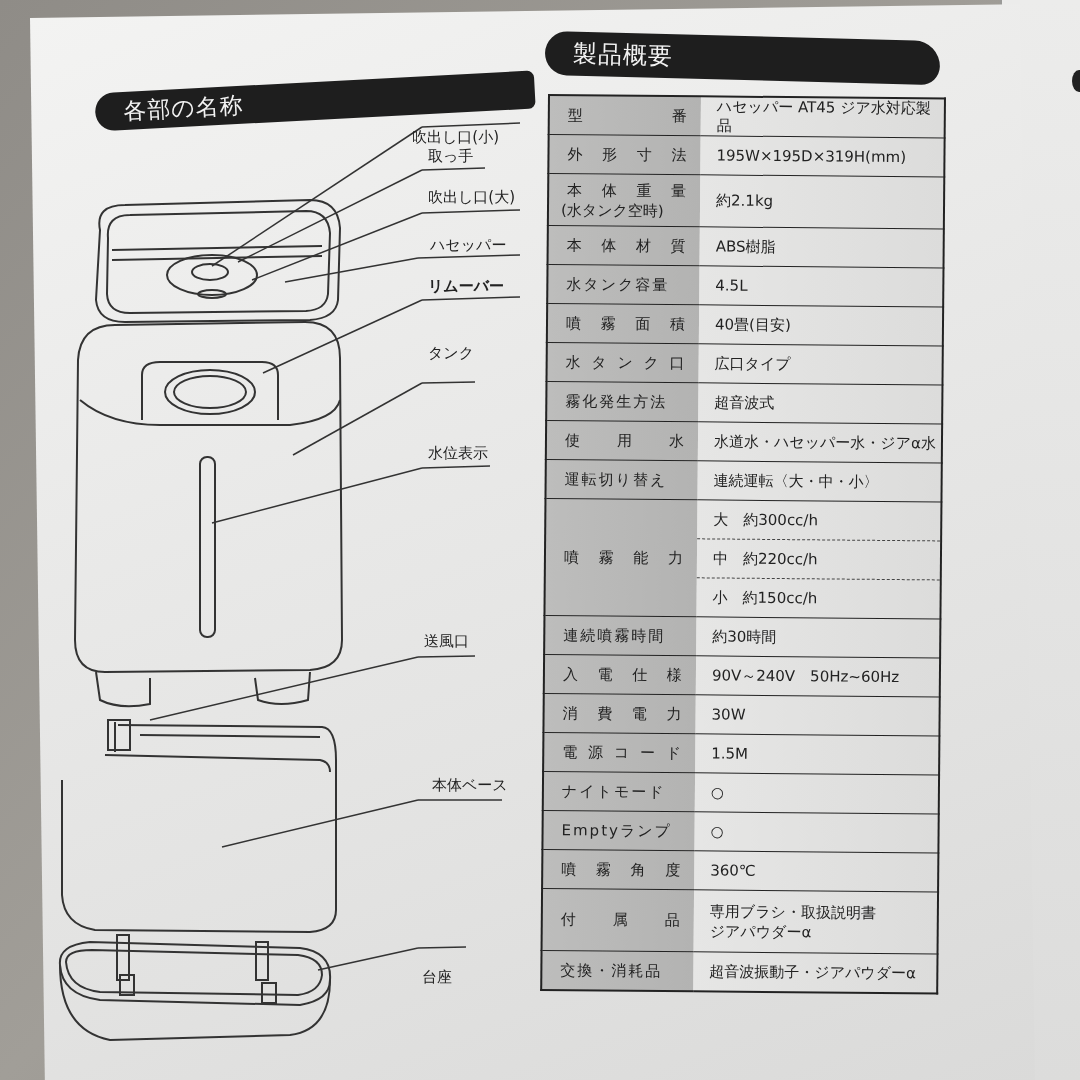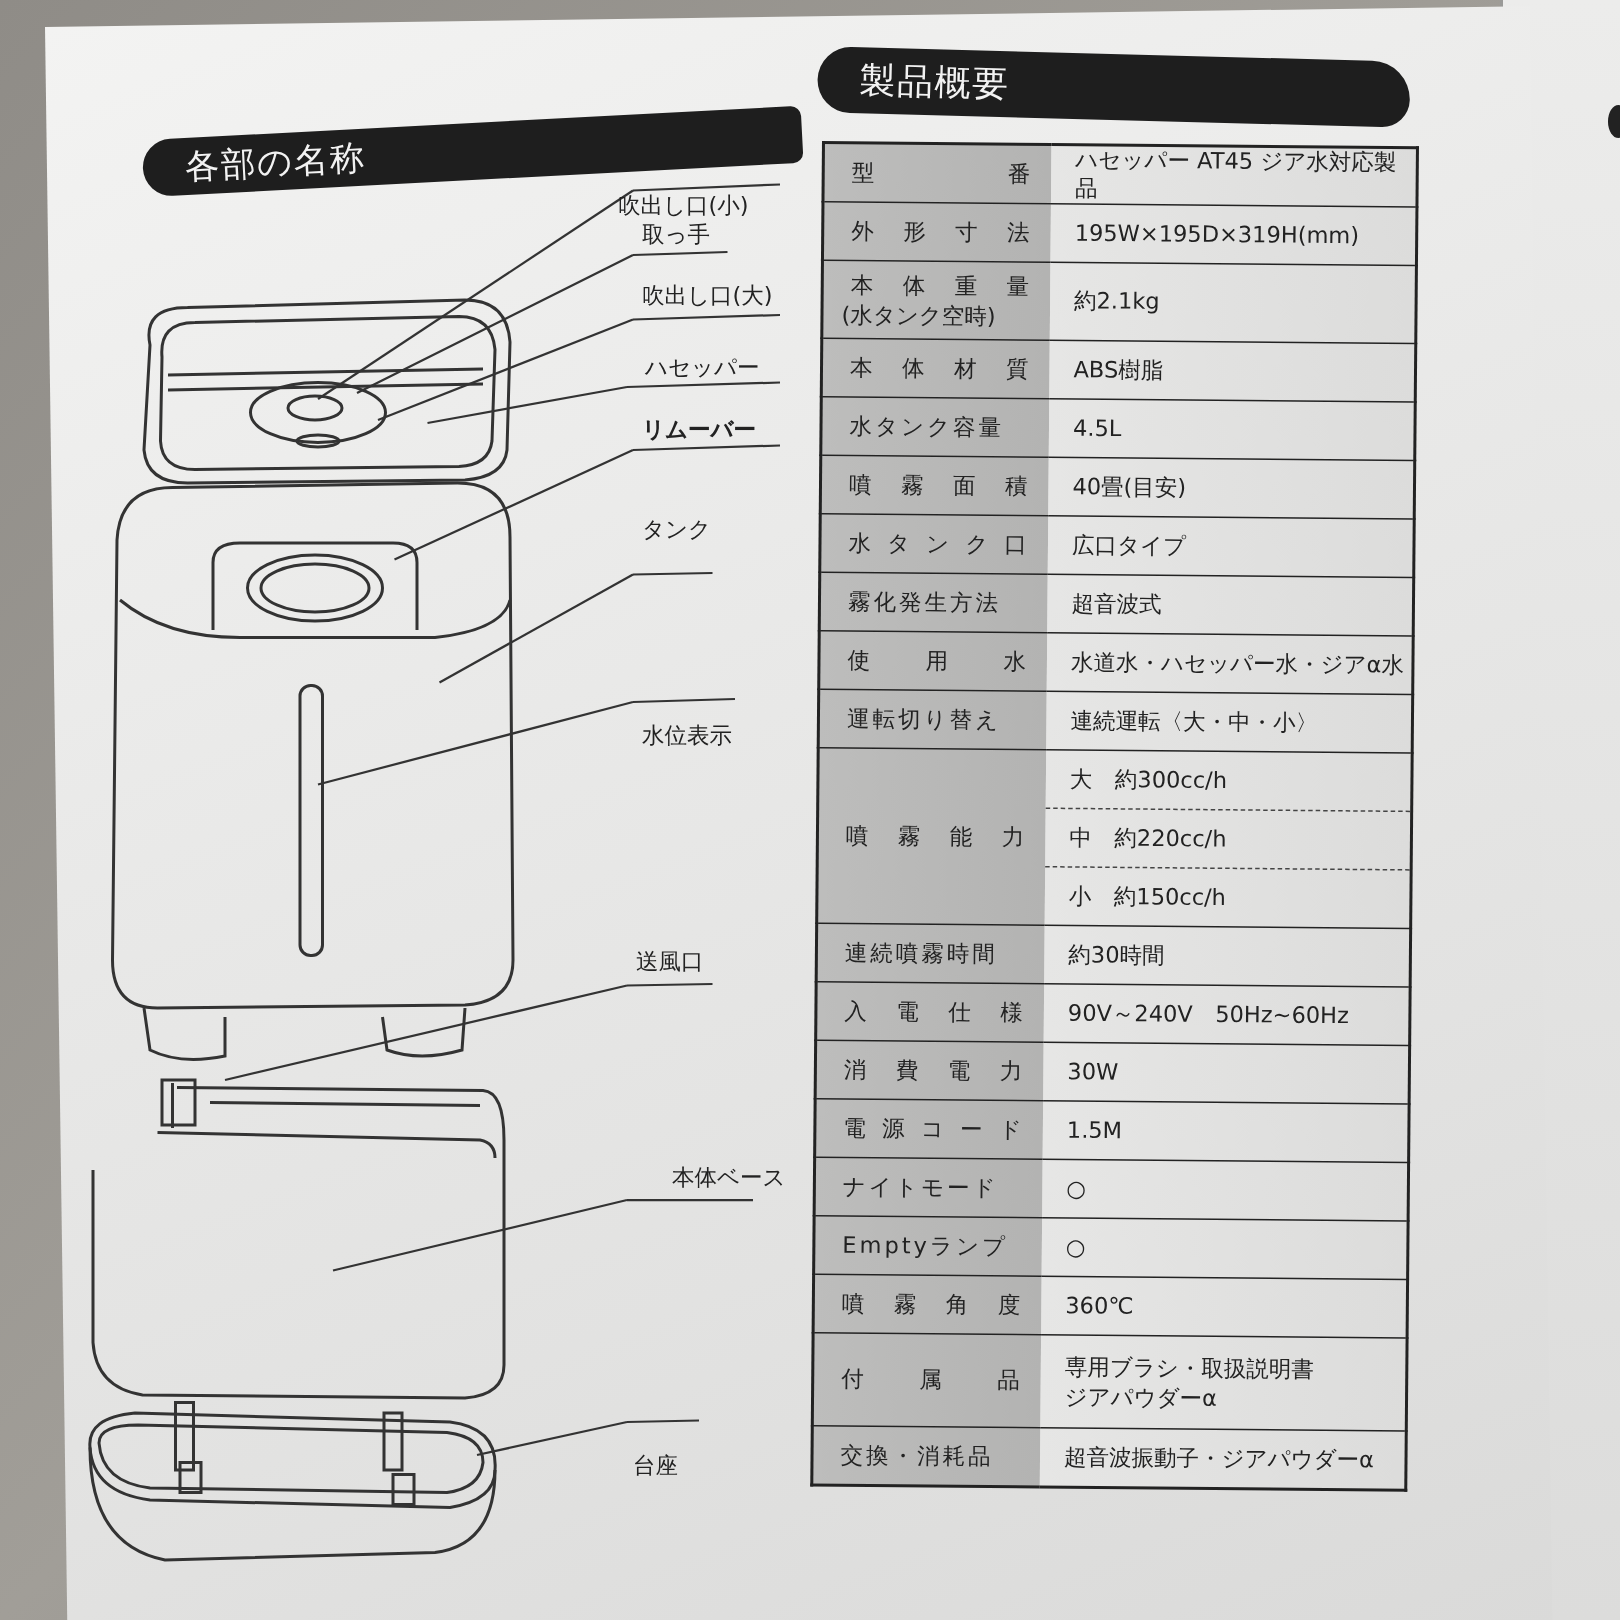--- a/index.html
+++ b/index.html
@@ -102,23 +102,23 @@
 <div class="section-header sh-parts">
   <span>各部の名称</span>
 </div>
 
 <div class="label" style="left:412px;top:104px;margin-top:24px;">吹出し口(小)</div>
 <div class="label" style="left:428px;top:147px;">取っ手</div>
 <div class="label" style="left:428px;top:188px;">吹出し口(大)</div>
 <div class="label" style="left:430px;top:236px;">ハセッパー</div>
 <div class="label" style="left:428px;top:277px;font-weight:bold;">リムーバー</div>
 <div class="label" style="left:428px;top:344px;">タンク</div>
-<div class="label" style="left:428px;top:444px;margin-top:37px;">水位表示</div>
+<div class="label" style="left:428px;top:444px;">水位表示</div>
 <div class="label" style="left:424px;top:632px;text-align:right;">送風口</div>
-<div class="label" style="left:448px;top:776px;">本体ベース</div>
+<div class="label" style="left:432px;top:776px;">本体ベース</div>
 <div class="label" style="left:422px;top:968px;">台座</div>
 
 <div class="section-header sh-spec">
   <span>製品概要</span>
 </div>
 
 <table class="spec-table">
   <tbody>
       <tr>
     <td class="k">

